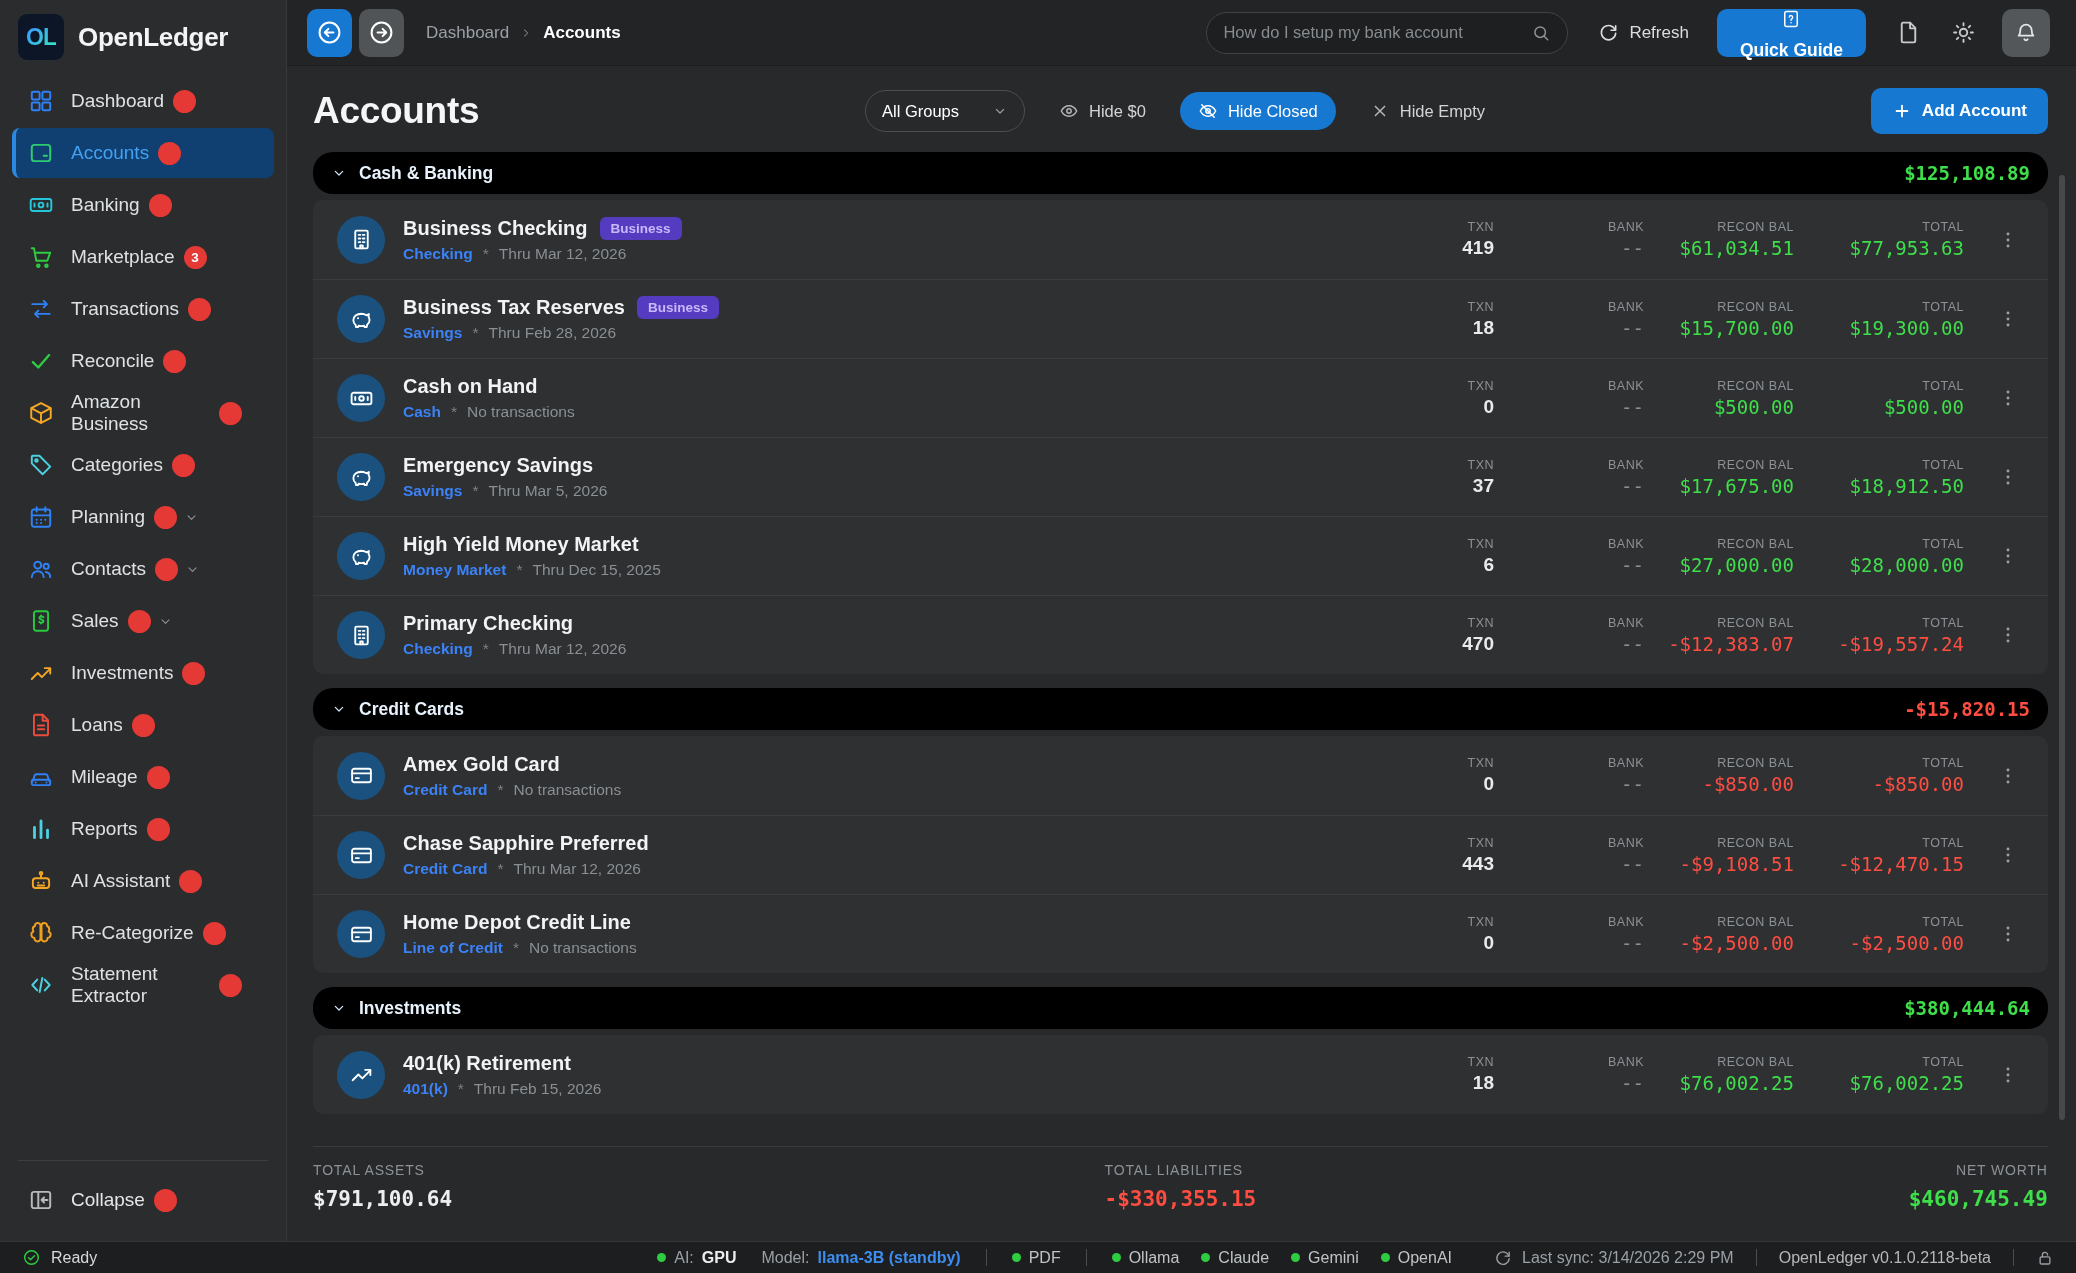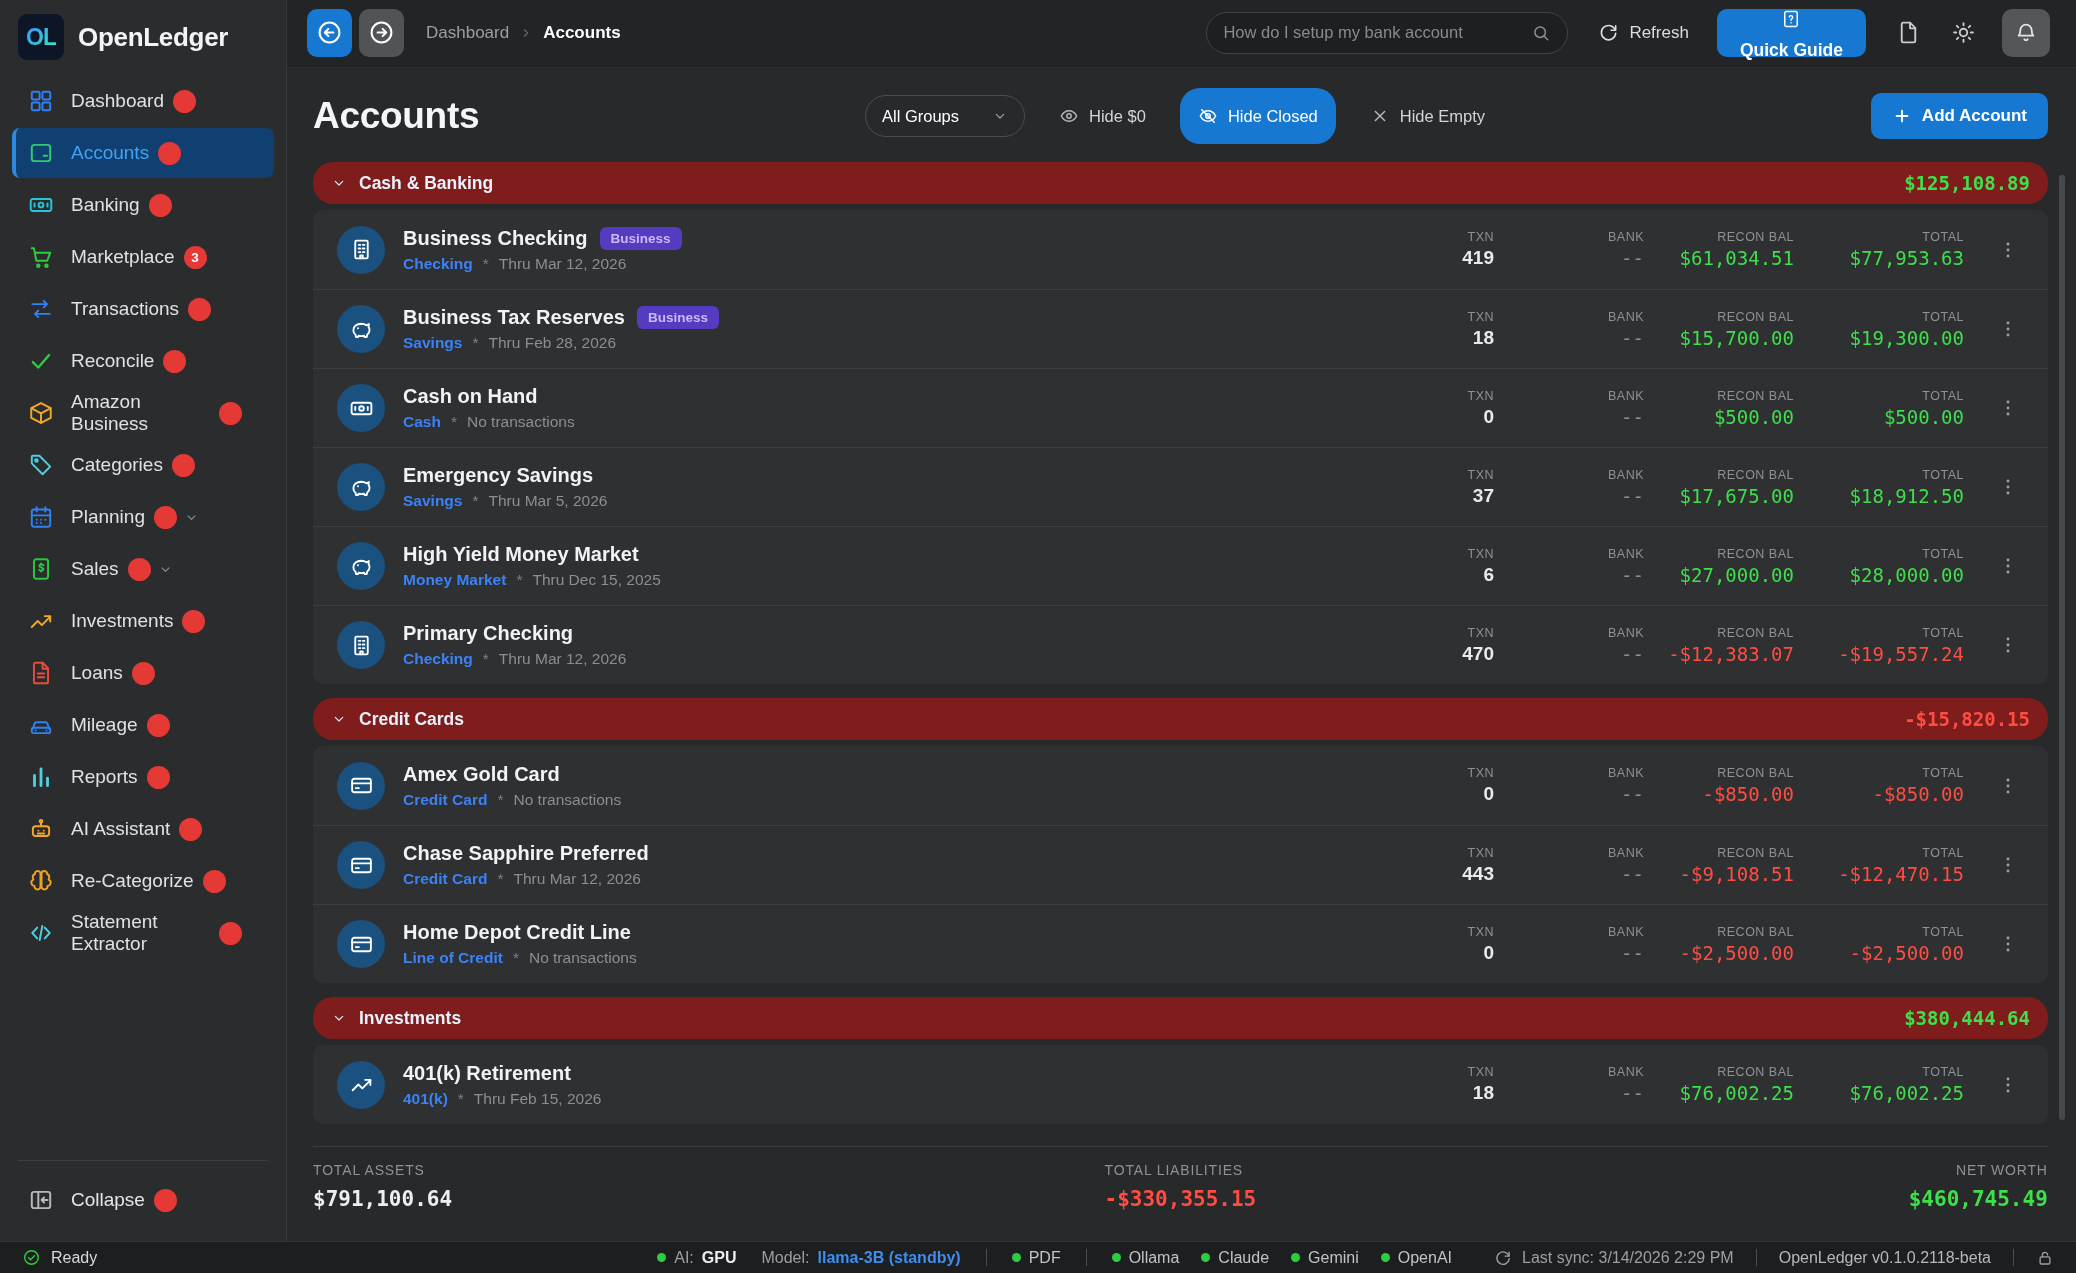--- a/index.html
+++ b/index.html
@@ -69,29 +69,29 @@
   .content { flex:1; display:flex; flex-direction:column; padding:0 28px 30px 26px; overflow:hidden; }
   .page-head { display:flex; align-items:center; margin:22px 0 18px 0; }
   .page-title { font-size:37px; font-weight:700; color:#f4f6f7; letter-spacing:-.3px; }
   .filters { display:flex; align-items:center; gap:34px; margin:0 auto; }
   .group-select { width:160px; height:42px; border:1px solid #4a4e52; border-radius:21px; display:flex;
     align-items:center; justify-content:space-between; padding:0 16px; color:#fff; font-size:16.5px; cursor:pointer; }
   .group-select .ic { width:16px; height:16px; color:#9aa0a6; }
   .filter-link { display:flex; align-items:center; gap:10px; color:#d2d5d7; font-size:16.5px; cursor:pointer; }
   .filter-link .ic { width:20px; height:20px; color:#b4b8bb; }
   .filter-pill-active { display:flex; align-items:center; gap:10px; background:#1778d2; color:#fff;
-    font-size:16.5px; height:56px; border-radius:20px; padding:0 18px; cursor:pointer; }
+    font-size:16.5px; height:38px; border-radius:20px; padding:0 18px; cursor:pointer; }
   .filter-pill-active .ic { width:20px; height:20px; }
   .add-btn { margin-left:0; height:46px; border-radius:10px; background:#1778d2; color:#fff; display:flex;
     align-items:center; gap:10px; padding:0 21px; font-size:17px; font-weight:600; cursor:pointer; }
   .add-btn .ic { width:20px; height:20px; }
 
   .list { flex:1; overflow:hidden; }
   .acct-section { margin-bottom:14px; }
-  .sec-head { height:42px; border-radius:20px; background:#7f1d1d; display:flex; align-items:center;
+  .sec-head { height:42px; border-radius:20px; background:#000000; display:flex; align-items:center;
     padding:0 18px; margin-bottom:6px; cursor:pointer; }
   .sec-chev { width:16px; height:16px; color:#d7e8fa; margin-right:12px; }
   .sec-label { font-size:17.5px; font-weight:700; color:#e8f2fc; }
   .sec-total { margin-left:auto; font-size:19px; font-weight:700; }
   .pos { color:#3fdf4b; } .negv { color:#ff4d42; }
   .rows { background:#2e3032; border-radius:10px; overflow:hidden; }
   .acct-row { display:grid; grid-template-columns:1fr 120px 150px 150px 170px 80px; align-items:center;
     height:79px; padding-left:24px; cursor:pointer; }
   .acct-row + .acct-row { border-top:1px solid #3a3d40; }
   .cell-name { display:flex; align-items:center; min-width:0; }
@@ -244,20 +244,37 @@
     <span class="ic nav-chev" hidden=""></span>
   </div>
         <div class="nav-item">
     <span class="ic nav-ic" style="color: rgb(47, 129, 247);">
             <svg viewBox="0 0 24 24" fill="none" stroke="currentColor" stroke-width="1.8" stroke-linecap="round" stroke-linejoin="round">
               <rect x="3.5" y="5" width="17" height="16" rx="2"></rect>
               <path d="M8 3v4M16 3v4M3.5 10.5h17M8 14.5h.1M12 14.5h.1M16 14.5h.1M8 17.5h.1M12 17.5h.1"></path>
             </svg>
           </span>
     <span class="nav-label">Planning</span>
+    <span class="nav-badge" hidden=""></span>
+    <span class="ic nav-chev">
+            <svg viewBox="0 0 24 24" fill="none" stroke="currentColor" stroke-width="1.8" stroke-linecap="round" stroke-linejoin="round">
+              <path d="M6.5 9.5 12 15l5.5-5.5"></path>
+            </svg>
+          </span>
+  </div>
+        <div class="nav-item">
+    <span class="ic nav-ic" style="color: rgb(47, 129, 247);">
+            <svg viewBox="0 0 24 24" fill="none" stroke="currentColor" stroke-width="1.8" stroke-linecap="round" stroke-linejoin="round">
+              <circle cx="9" cy="8.5" r="3.2"></circle>
+              <path d="M3.5 19.5a5.5 5.5 0 0 1 11 0"></path>
+              <circle cx="16.8" cy="9.5" r="2.4"></circle>
+              <path d="M16.5 14.8a4.8 4.8 0 0 1 4 4.7"></path>
+            </svg>
+          </span>
+    <span class="nav-label">Contacts</span>
     <span class="nav-badge" hidden=""></span>
     <span class="ic nav-chev">
             <svg viewBox="0 0 24 24" fill="none" stroke="currentColor" stroke-width="1.8" stroke-linecap="round" stroke-linejoin="round">
               <path d="M6.5 9.5 12 15l5.5-5.5"></path>
             </svg>
           </span>
   </div>
         <div class="nav-item">
     <span class="ic nav-ic" style="color: rgb(39, 201, 63);">
             <svg viewBox="0 0 24 24" fill="none" stroke="currentColor" stroke-width="1.8" stroke-linecap="round" stroke-linejoin="round">

